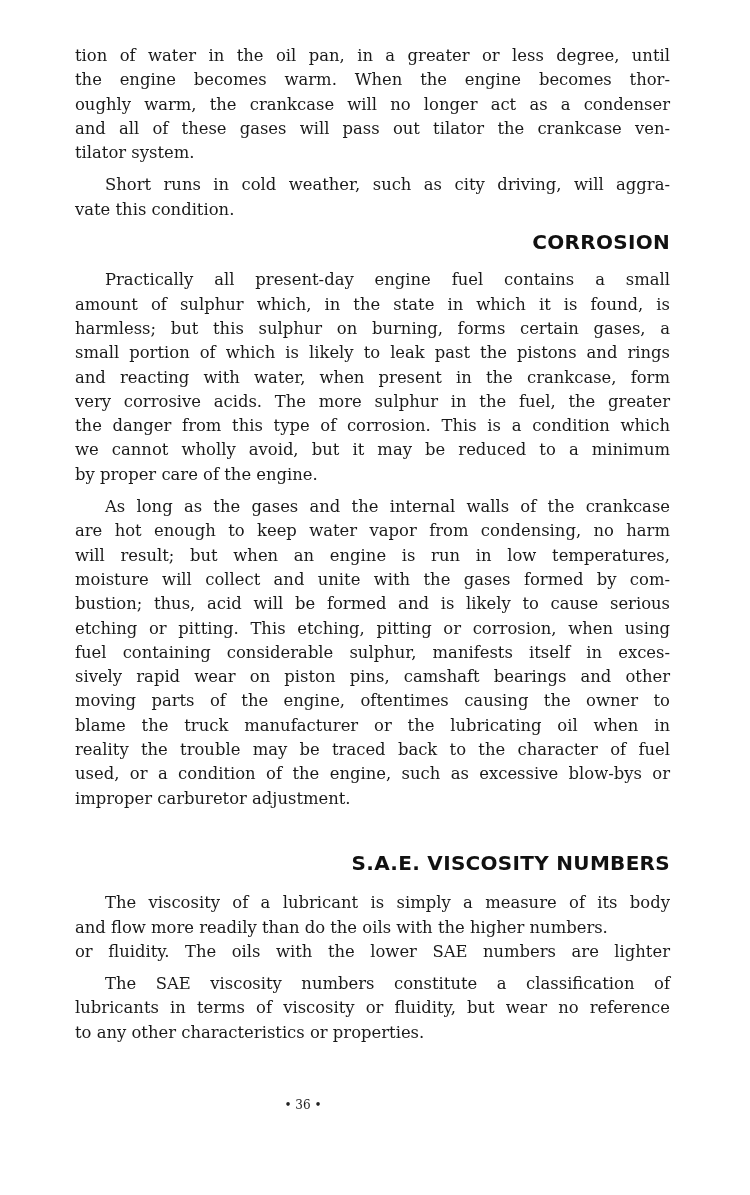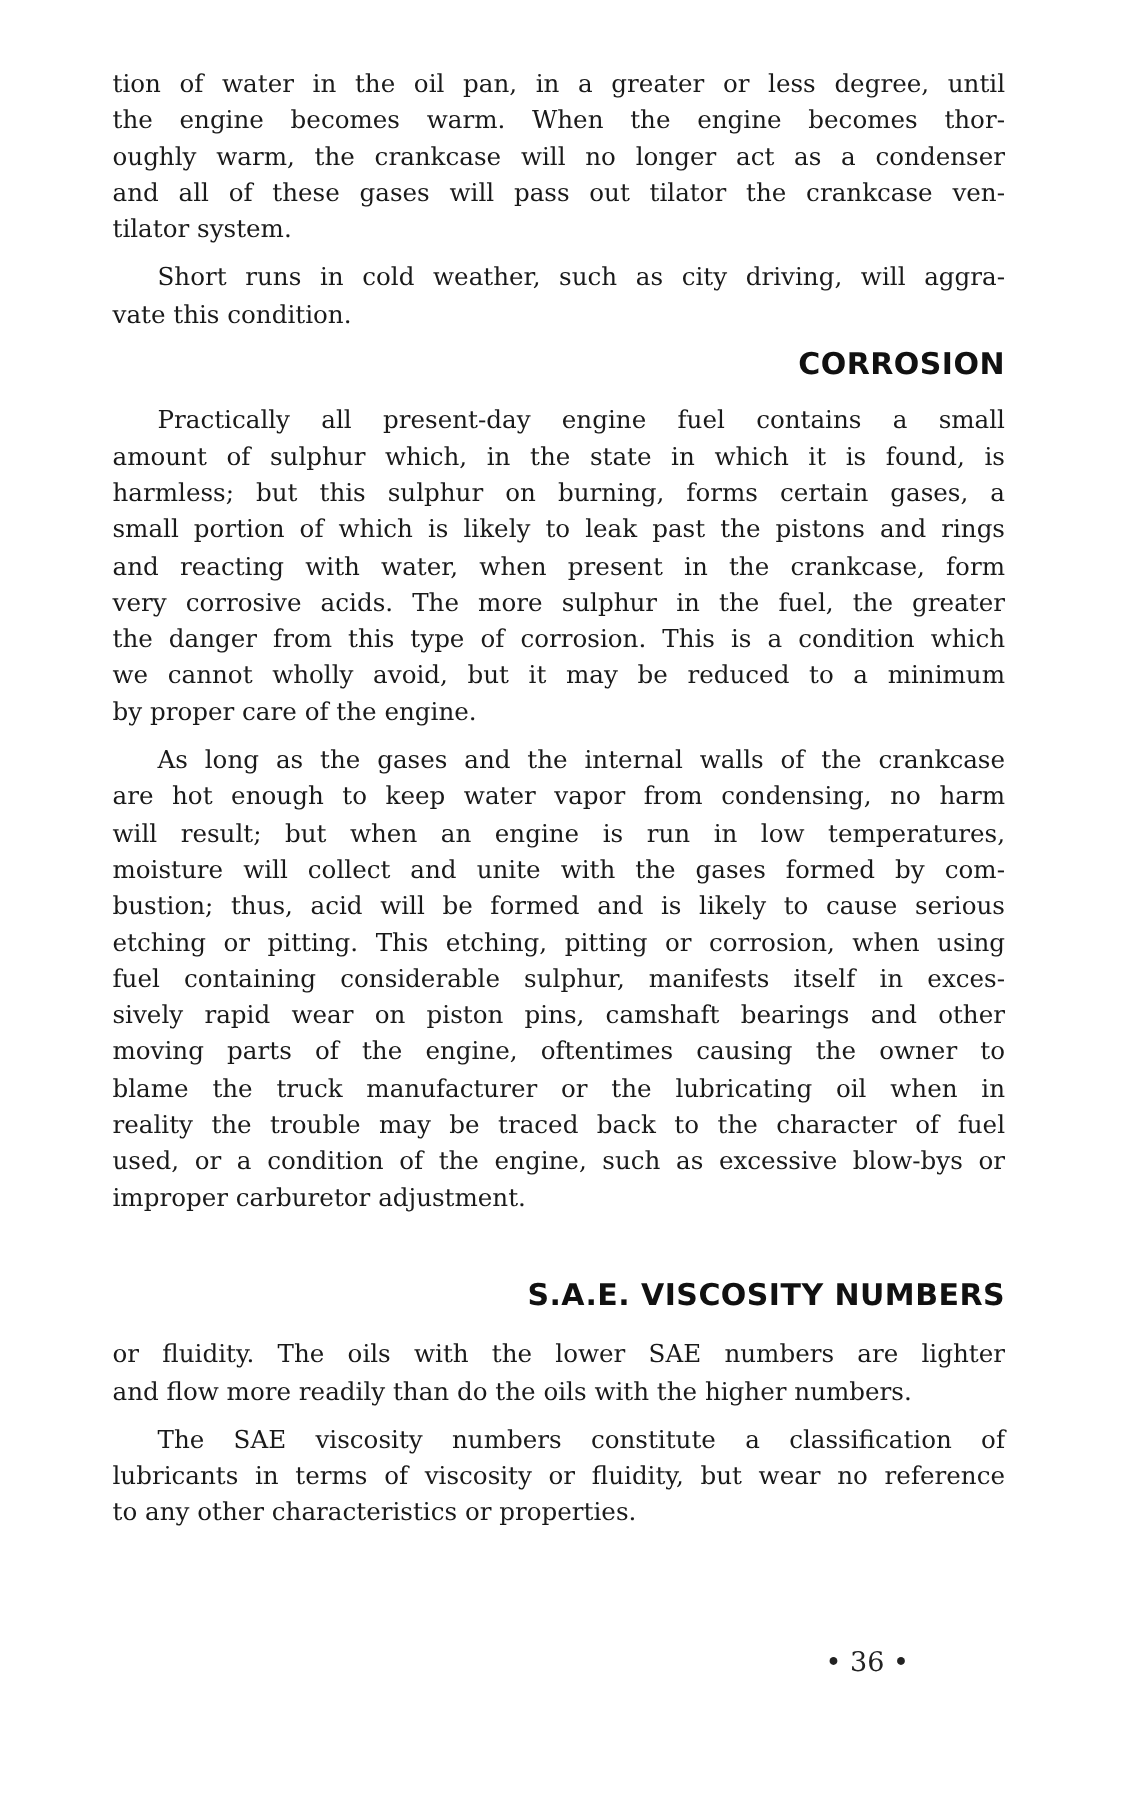--- a/index.html
+++ b/index.html
@@ -14,22 +14,22 @@
   .para { margin-bottom: 8px; }
   .indent { padding-left: 30px; }
   .heading {
     font-family: "DejaVu Sans", "Liberation Sans", sans-serif;
     font-weight: bold; text-align: right; font-size: 20px; letter-spacing: 0.3px;
     color: #111;
   }
   .h1 { margin: 6px 0 14px 0; }
   .h2 { margin: 40px 0 16px 0; }
   .pagenum {
-    position: absolute; top: 1098px; left: 0; width: 606px; text-align: right;
-    font-family: "DejaVu Serif", "Liberation Serif", serif; font-size: 18px; color: #222;
+    position: absolute; top: 1098px; left: 0; width: 606px; text-align: center;
+    font-family: "DejaVu Serif", "Liberation Serif", serif; font-size: 12px; color: #222;
   }
 </style>
 </head>
 <body>
 
 <div class="page">
 
   <div class="para">
     <span class="line">tion of water in the oil pan, in a greater or less degree, until</span>
     <span class="line">the engine becomes warm. When the engine becomes thor-</span>
@@ -69,22 +69,23 @@
     <span class="line">moving parts of the engine, oftentimes causing the owner to</span>
     <span class="line">blame the truck manufacturer or the lubricating oil when in</span>
     <span class="line">reality the trouble may be traced back to the character of fuel</span>
     <span class="line">used, or a condition of the engine, such as excessive blow-bys or</span>
     <span class="line last">improper carburetor adjustment.</span>
   </div>
 
   <div class="heading h2">S.A.E. VISCOSITY NUMBERS</div>
 
   <div class="para">
+    <span class="line indent">The viscosity of a lubricant is simply a measure of its body</span>
+    <span class="line last">and flow more readily than do the oils with the higher numbers.</span>
     <span class="line">or fluidity. The oils with the lower SAE numbers are lighter</span>
-    <span class="line last">and flow more readily than do the oils with the higher numbers.</span>
   </div>
 
   <div class="para">
     <span class="line indent">The SAE viscosity numbers constitute a classification of</span>
     <span class="line">lubricants in terms of viscosity or fluidity, but wear no reference</span>
     <span class="line last">to any other characteristics or properties.</span>
   </div>
 </div>
 
 <div class="pagenum">• 36 •</div>

